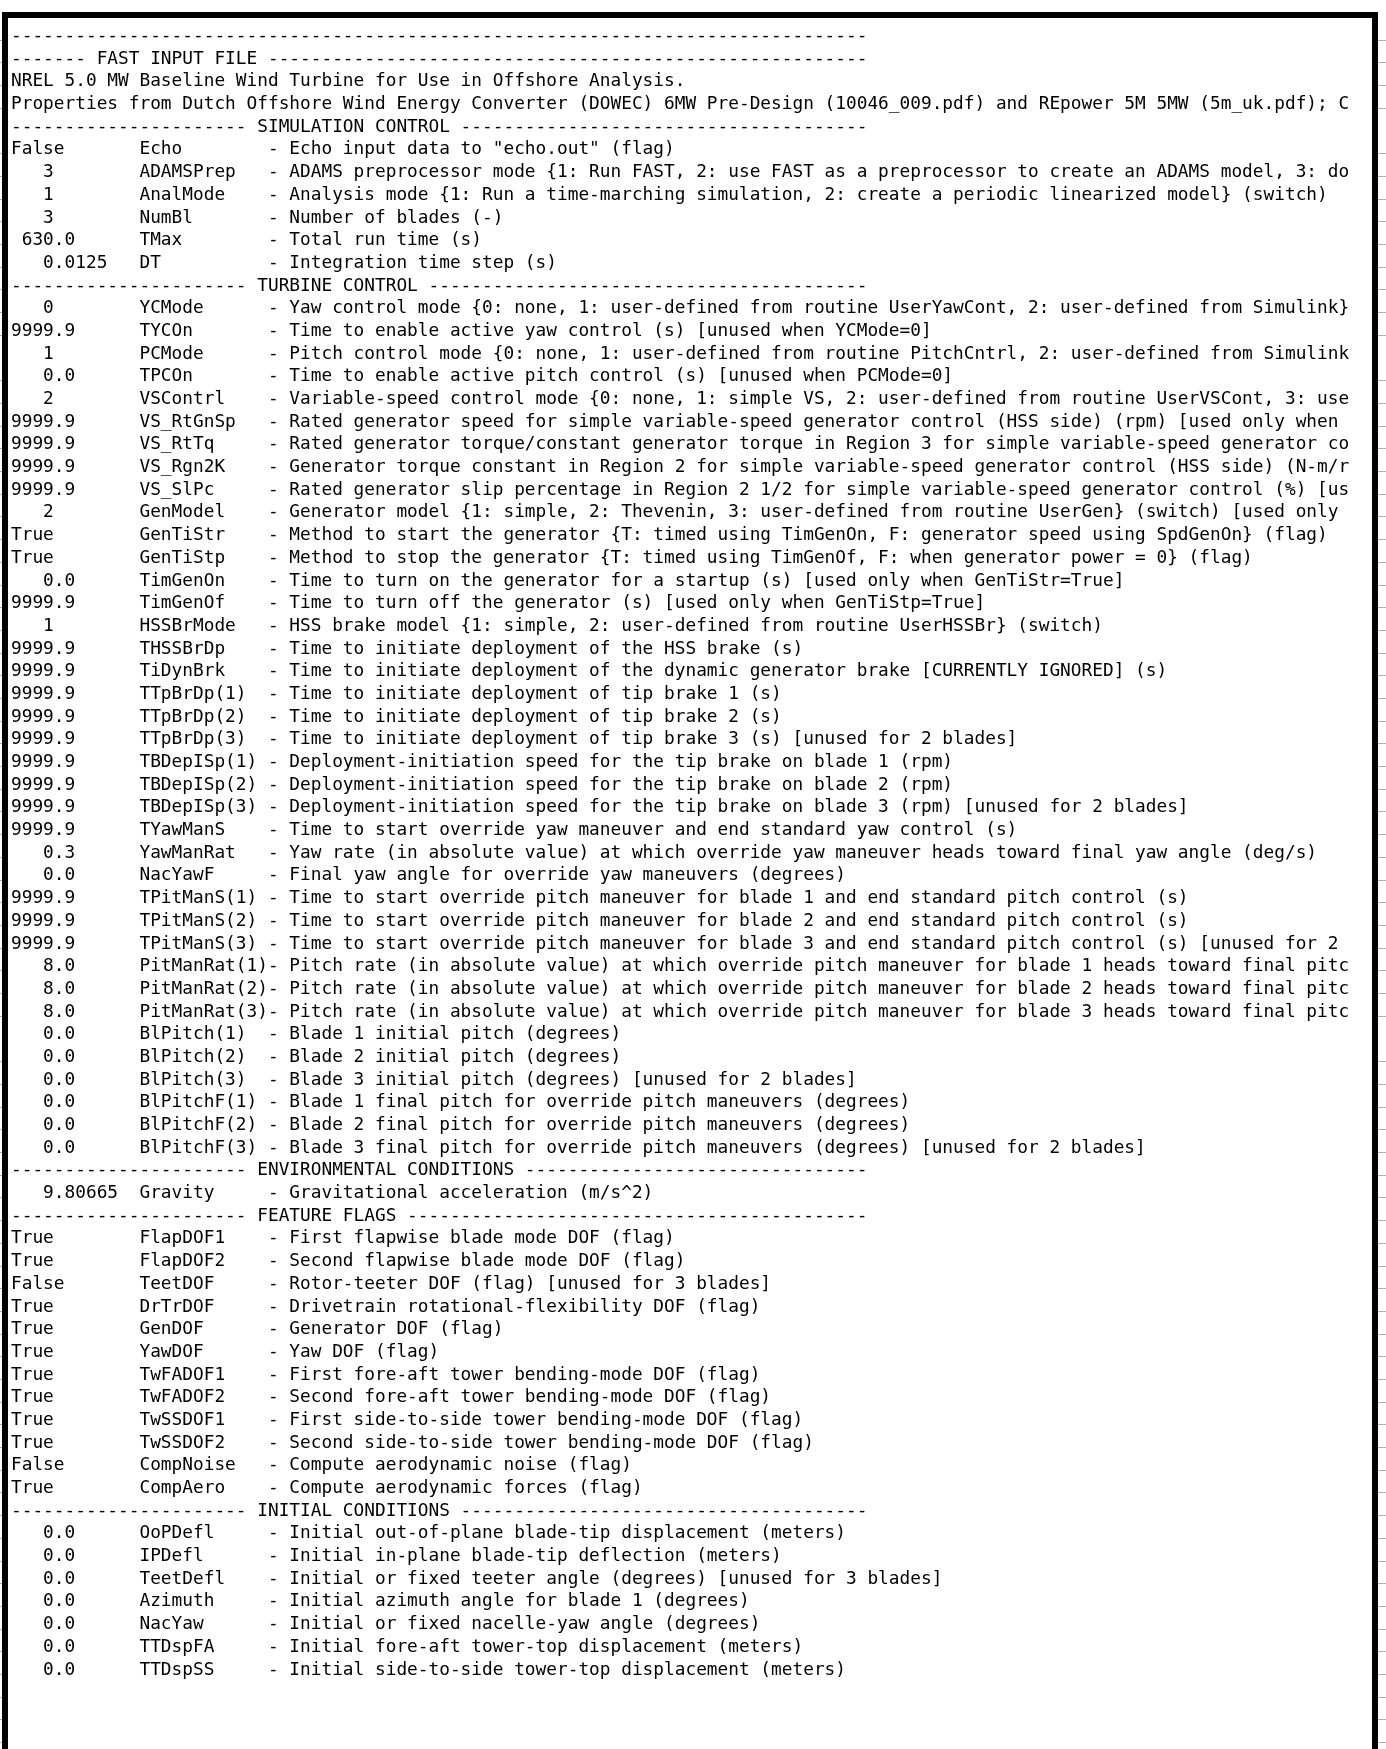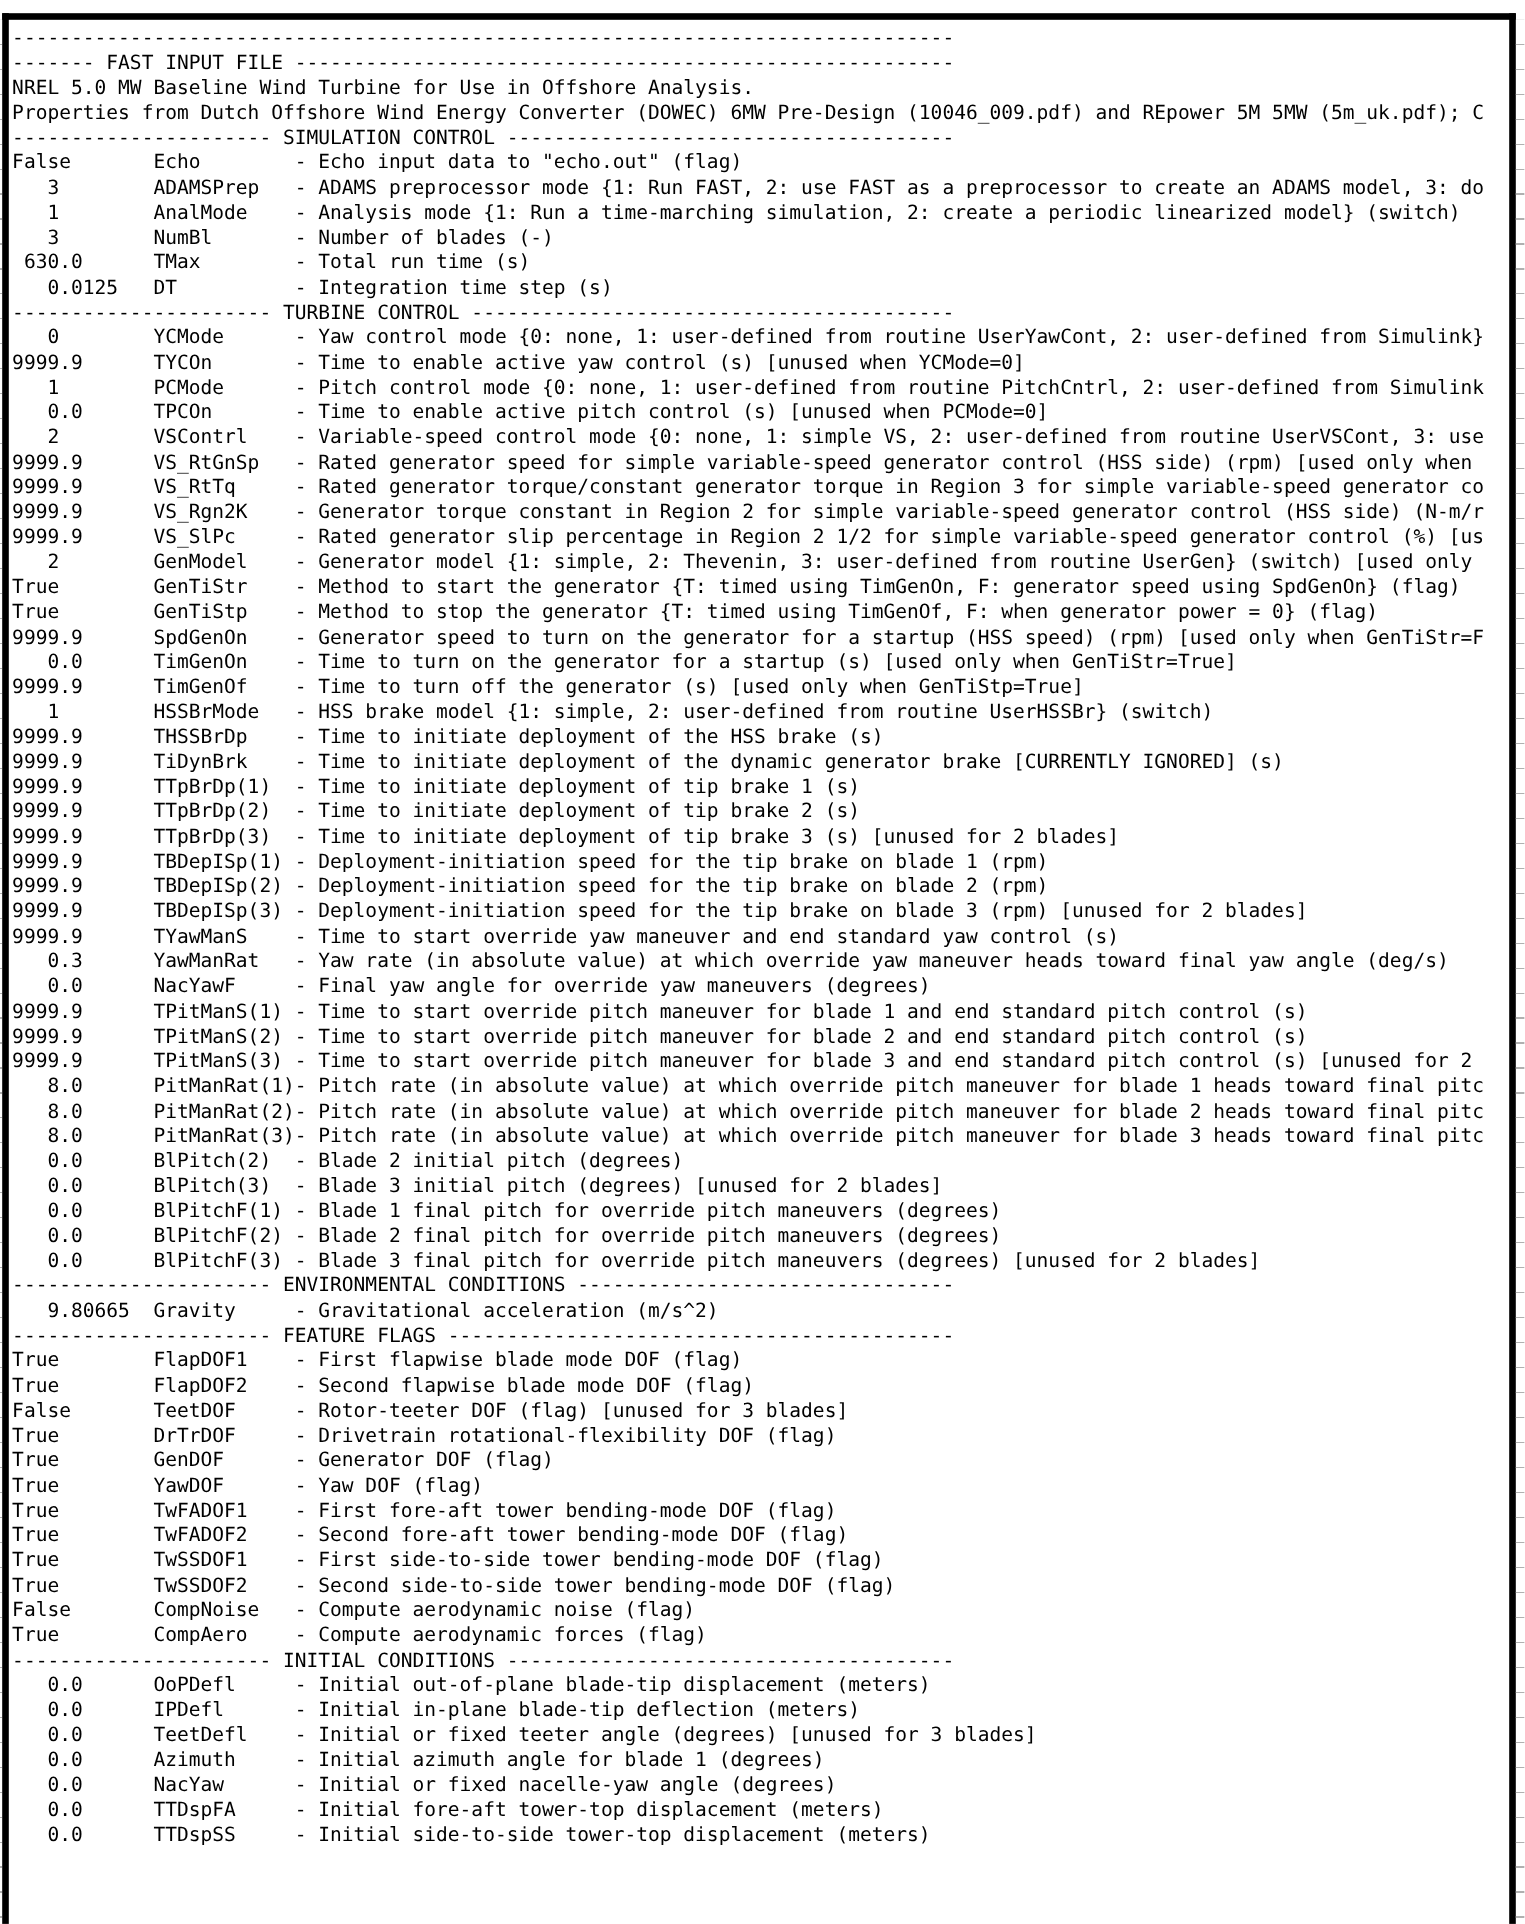--- a/index.html
+++ b/index.html
@@ -71,41 +71,41 @@
       <div class="line">   1        PCMode      - Pitch control mode {0: none, 1: user-defined from routine PitchCntrl, 2: user-defined from Simulink</div>
       <div class="line">   0.0      TPCOn       - Time to enable active pitch control (s) [unused when PCMode=0]</div>
       <div class="line">   2        VSContrl    - Variable-speed control mode {0: none, 1: simple VS, 2: user-defined from routine UserVSCont, 3: use</div>
       <div class="line">9999.9      VS_RtGnSp   - Rated generator speed for simple variable-speed generator control (HSS side) (rpm) [used only when</div>
       <div class="line">9999.9      VS_RtTq     - Rated generator torque/constant generator torque in Region 3 for simple variable-speed generator co</div>
       <div class="line">9999.9      VS_Rgn2K    - Generator torque constant in Region 2 for simple variable-speed generator control (HSS side) (N-m/r</div>
       <div class="line">9999.9      VS_SlPc     - Rated generator slip percentage in Region 2 1/2 for simple variable-speed generator control (%) [us</div>
       <div class="line">   2        GenModel    - Generator model {1: simple, 2: Thevenin, 3: user-defined from routine UserGen} (switch) [used only</div>
       <div class="line">True        GenTiStr    - Method to start the generator {T: timed using TimGenOn, F: generator speed using SpdGenOn} (flag)</div>
       <div class="line">True        GenTiStp    - Method to stop the generator {T: timed using TimGenOf, F: when generator power = 0} (flag)</div>
-      <div class="line">9999.9      SpdGenOn    - Generator speed to turn on the generator for a startup (HSS speed) (rpm) [used only when GenTiStr=F</div>
       <div class="line">   0.0      TimGenOn    - Time to turn on the generator for a startup (s) [used only when GenTiStr=True]</div>
       <div class="line">9999.9      TimGenOf    - Time to turn off the generator (s) [used only when GenTiStp=True]</div>
       <div class="line">   1        HSSBrMode   - HSS brake model {1: simple, 2: user-defined from routine UserHSSBr} (switch)</div>
       <div class="line">9999.9      THSSBrDp    - Time to initiate deployment of the HSS brake (s)</div>
       <div class="line">9999.9      TiDynBrk    - Time to initiate deployment of the dynamic generator brake [CURRENTLY IGNORED] (s)</div>
       <div class="line">9999.9      TTpBrDp(1)  - Time to initiate deployment of tip brake 1 (s)</div>
       <div class="line">9999.9      TTpBrDp(2)  - Time to initiate deployment of tip brake 2 (s)</div>
       <div class="line">9999.9      TTpBrDp(3)  - Time to initiate deployment of tip brake 3 (s) [unused for 2 blades]</div>
       <div class="line">9999.9      TBDepISp(1) - Deployment-initiation speed for the tip brake on blade 1 (rpm)</div>
       <div class="line">9999.9      TBDepISp(2) - Deployment-initiation speed for the tip brake on blade 2 (rpm)</div>
       <div class="line">9999.9      TBDepISp(3) - Deployment-initiation speed for the tip brake on blade 3 (rpm) [unused for 2 blades]</div>
       <div class="line">9999.9      TYawManS    - Time to start override yaw maneuver and end standard yaw control (s)</div>
       <div class="line">   0.3      YawManRat   - Yaw rate (in absolute value) at which override yaw maneuver heads toward final yaw angle (deg/s)</div>
       <div class="line">   0.0      NacYawF     - Final yaw angle for override yaw maneuvers (degrees)</div>
       <div class="line">9999.9      TPitManS(1) - Time to start override pitch maneuver for blade 1 and end standard pitch control (s)</div>
       <div class="line">9999.9      TPitManS(2) - Time to start override pitch maneuver for blade 2 and end standard pitch control (s)</div>
       <div class="line">9999.9      TPitManS(3) - Time to start override pitch maneuver for blade 3 and end standard pitch control (s) [unused for 2</div>
       <div class="line">   8.0      PitManRat(1)- Pitch rate (in absolute value) at which override pitch maneuver for blade 1 heads toward final pitc</div>
       <div class="line">   8.0      PitManRat(2)- Pitch rate (in absolute value) at which override pitch maneuver for blade 2 heads toward final pitc</div>
       <div class="line">   8.0      PitManRat(3)- Pitch rate (in absolute value) at which override pitch maneuver for blade 3 heads toward final pitc</div>
+      <div class="line">   0.0      BlPitch(1)  - Blade 1 initial pitch (degrees)</div>
       <div class="line">   0.0      BlPitch(2)  - Blade 2 initial pitch (degrees)</div>
       <div class="line">   0.0      BlPitch(3)  - Blade 3 initial pitch (degrees) [unused for 2 blades]</div>
       <div class="line">   0.0      BlPitchF(1) - Blade 1 final pitch for override pitch maneuvers (degrees)</div>
       <div class="line">   0.0      BlPitchF(2) - Blade 2 final pitch for override pitch maneuvers (degrees)</div>
       <div class="line">   0.0      BlPitchF(3) - Blade 3 final pitch for override pitch maneuvers (degrees) [unused for 2 blades]</div>
       <div class="line">---------------------- ENVIRONMENTAL CONDITIONS --------------------------------</div>
       <div class="line">   9.80665  Gravity     - Gravitational acceleration (m/s^2)</div>
       <div class="line">---------------------- FEATURE FLAGS -------------------------------------------</div>
       <div class="line">True        FlapDOF1    - First flapwise blade mode DOF (flag)</div>
       <div class="line">True        FlapDOF2    - Second flapwise blade mode DOF (flag)</div>

